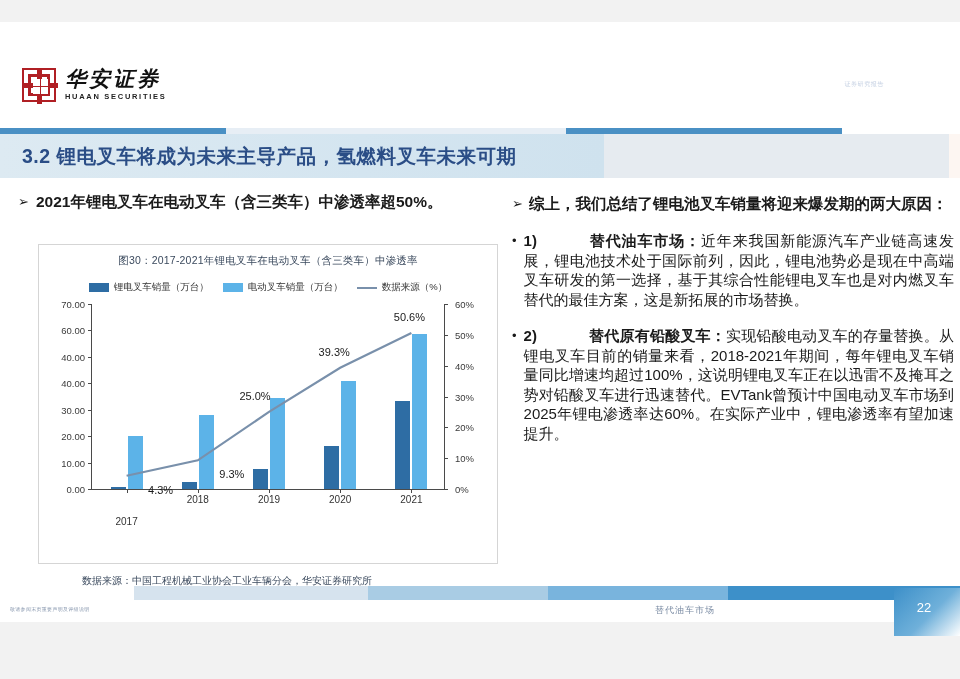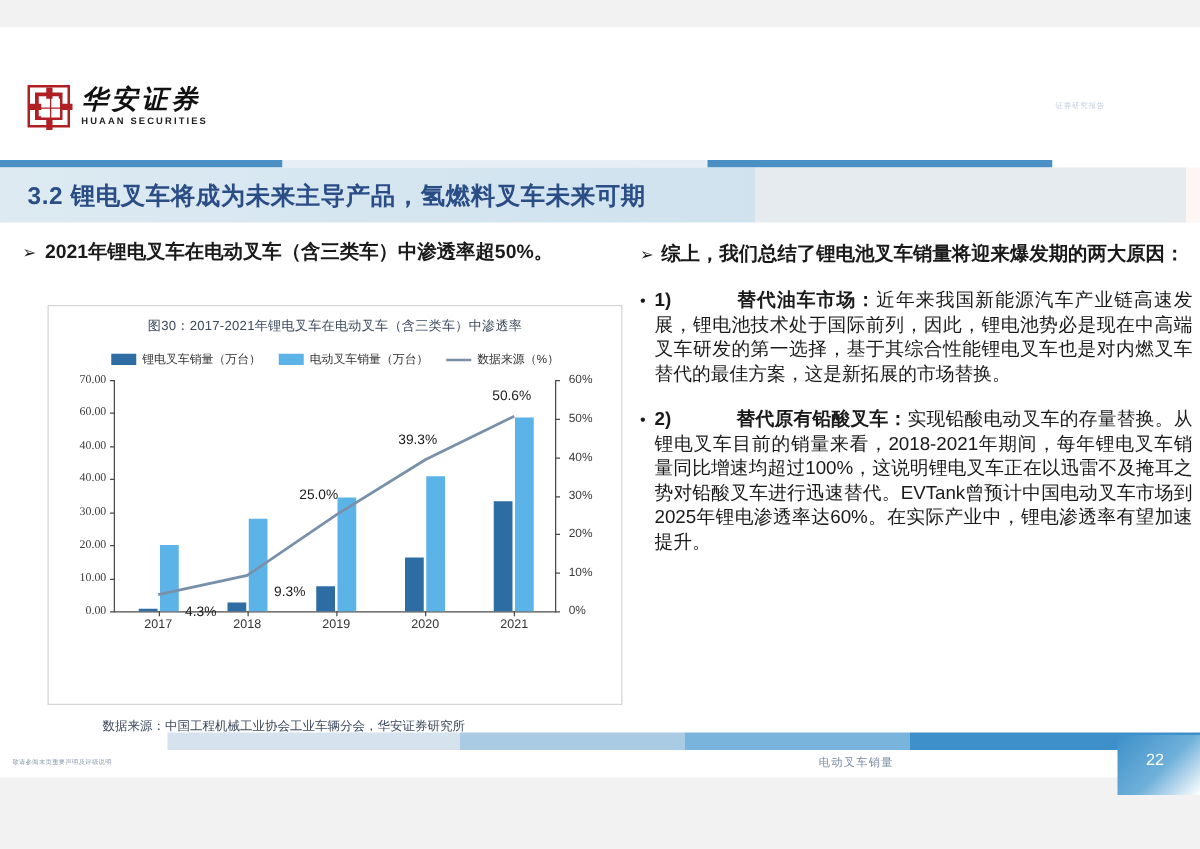--- a/index.html
+++ b/index.html
@@ -94,21 +94,21 @@
   }
   .legend-item { display: flex; align-items: center; gap: 5px; }
   .lg-sw { width: 20px; height: 9px; display:inline-block; }
   .lg-line { width: 20px; height: 2px; display:inline-block; }
 
   .plot { position: relative; margin: 10px 8px 0 8px; height: 200px; }
   .yl, .yr { position: absolute; top: 0; width: 42px; height: 185px; }
   .yl { left: 0; } .yr { right: 0; }
   .ytick {
     position: absolute; right: 4px; font-size: 9.5px; color: #3a3a3a;
-    transform: translateY(-50%); white-space: nowrap; font-family: Liberation Serif, serif;
+    transform: translateY(-50%); white-space: nowrap;
   }
   .ytick-r { position: absolute; left: 8px; font-size: 9.5px; color: #3a3a3a;
     transform: translateY(-50%); white-space: nowrap; }
   .axis-v { position: absolute; top: 0; width: 1px; height: 185px; background: #4a4a4a; }
   .tickmark { position:absolute; width:4px; height:1px; background:#4a4a4a; }
   .plotarea {
     position: absolute; left: 44px; right: 44px; top: 0; height: 185px;
   }
   .axis-h { position: absolute; left: 44px; right: 44px; top: 185px; height: 1px; background: #4a4a4a; }
   .bargroup {
@@ -243,21 +243,21 @@
             <div class="ytick-r" style="top: 0px;">60%</div>
           </div>
         <div class="axis-v" style="left:44px"></div>
         <div class="axis-v" style="right:44px"></div>
         <div class="axis-h"></div>
         <div class="plotarea" id="plotarea">
             <div class="bargroup" style="left: 0px; width: 71.2px;">
               <div class="bar bar-dark" style="height: 2.37857px;"></div>
               <div class="bar bar-light" style="height: 53.3857px;"></div>
             </div>
-            <div class="xlab" style="left: 35.6px;">2017</div>
+            <div class="xlab" style="left: 35.6px; margin-top: 22px;">2017</div>
             <div class="xtick" style="left: 35.6px;"></div>
             <div class="bargroup" style="left: 71.2px; width: 71.2px;">
               <div class="bar bar-dark" style="height: 6.87143px;"></div>
               <div class="bar bar-light" style="height: 74px;"></div>
             </div>
             <div class="xlab" style="left: 106.8px;">2018</div>
             <div class="xtick" style="left: 106.8px;"></div>
             <div class="bargroup" style="left: 142.4px; width: 71.2px;">
               <div class="bar bar-dark" style="height: 19.8214px;"></div>
               <div class="bar bar-light" style="height: 91.1786px;"></div>
@@ -325,15 +325,15 @@
         <span class="r-num">2)</span><span class="gap-sp"></span><span class="r-lead">替代原有铅酸叉车：</span><span>实现铅酸电动叉车的存量替换。从锂电叉车目前的销量来看，2018-2021年期间，每年锂电叉车销量同比增速均超过100%，这说明锂电叉车正在以迅雷不及掩耳之势对铅酸叉车进行迅速替代。EVTank曾预计中国电动叉车市场到2025年锂电渗透率达60%。在实际产业中，锂电渗透率有望加速提升。</span>
       </div>
     </div>
   </div>
 
   <div class="f-band fb1"></div>
   <div class="f-band fb2"></div>
   <div class="f-band fb3"></div>
   <div class="f-band fb4"></div>
   <div class="f-left">敬请参阅末页重要声明及评级说明</div>
-  <div class="f-center">电动叉车销量</div>
+  <div class="f-center">替代油车市场</div>
   <div class="pagenum">22</div>
 </div>
 
 </body></html>

